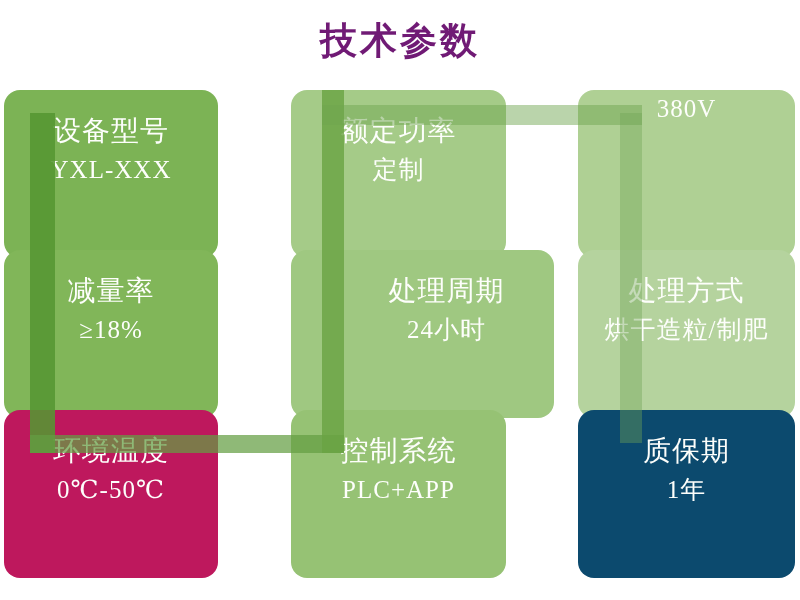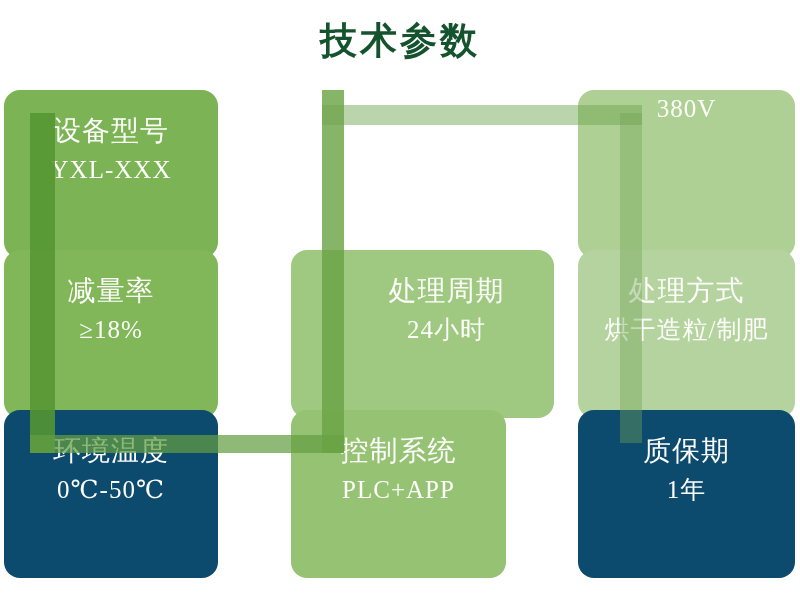--- a/index.html
+++ b/index.html
@@ -1,19 +1,19 @@
 <!DOCTYPE html>
 <html><head>
 <meta charset="utf-8">
 <style>
   html,body{margin:0;padding:0;background:#fff;}
   .stage{position:relative;width:800px;height:600px;background:#ffffff;overflow:hidden;
          font-family:"Liberation Sans","DejaVu Sans",sans-serif;}
   .title{position:absolute;left:0;top:16px;width:100%;text-align:center;
-         font-size:37px;font-weight:bold;color:#14532d;letter-spacing:3px;
+         font-size:37px;font-weight:bold;color:#701a75;letter-spacing:3px;
          font-family:"Liberation Sans","DejaVu Sans",sans-serif;}
   .box{position:absolute;height:168px;border-radius:16px;color:#fdfefb;
        text-align:center;z-index:1;
        font-family:"Liberation Serif","DejaVu Serif",serif;}
   .box .label{margin-top:21px;font-size:28px;line-height:40px;letter-spacing:1px;}
   .box .value{font-size:25px;line-height:38px;letter-spacing:1px;text-align:center;}
   .c1{left:4px;width:214px;}
   .c2{left:291px;width:215px;}
   .c3{left:578px;width:217px;}
   .r1{top:90px;}
@@ -37,38 +37,42 @@
   <div class="seg seg-col1" style="background: rgba(85, 150, 50, 0.88);"></div>
   <div class="seg seg-band-bottom" style="background: rgba(100, 158, 66, 0.72);"></div>
   <div class="seg seg-col2" style="background: rgba(105, 163, 66, 0.8);"></div>
   <div class="seg seg-band-top" style="background: rgba(110, 165, 80, 0.48);"></div>
   <div class="seg seg-col3" style="background: rgba(112, 166, 84, 0.4);"></div>
 
   <div class="box c1 r1" style="background: rgb(124, 179, 85);">
     <div class="label txt">设备型号</div>
     <div class="value txt">YXL-XXX</div>
   </div>
+  <div class="box c2 r1" style="background: rgb(165, 203, 136);">
+    <div class="label txt">额定功率</div>
+    <div class="value txt">定制</div>
+  </div>
   <div class="box c3 r1" style="background: rgb(175, 208, 148);">
     <div class="value txt">380V</div>
   </div>
 
   <div class="box c1 r2" style="background: rgb(129, 182, 89);">
     <div class="label txt">减量率</div>
     <div class="value txt">≥18%</div>
   </div>
   <div class="box c2 r2" style="background: rgb(159, 200, 129); padding-left: 48px;">
     <div class="label txt">处理周期</div>
     <div class="value txt">24小时</div>
   </div>
   <div class="box c3 r2" style="background: rgb(181, 211, 158);">
     <div class="label txt">处理方式</div>
     <div class="value txt">烘干造粒/制肥</div>
   </div>
 
-  <div class="box c1 r3" style="background: #0c4a6e;">
+  <div class="box c1 r3" style="background: #be185d;">
     <div class="label txt">环境温度</div>
     <div class="value txt">0℃-50℃</div>
   </div>
   <div class="box c2 r3" style="background: rgb(150, 194, 116);">
     <div class="label txt">控制系统</div>
     <div class="value txt">PLC+APP</div>
   </div>
   <div class="box c3 r3" style="background: #0c4a6e;">
     <div class="label txt">质保期</div>
     <div class="value txt">1年</div>

